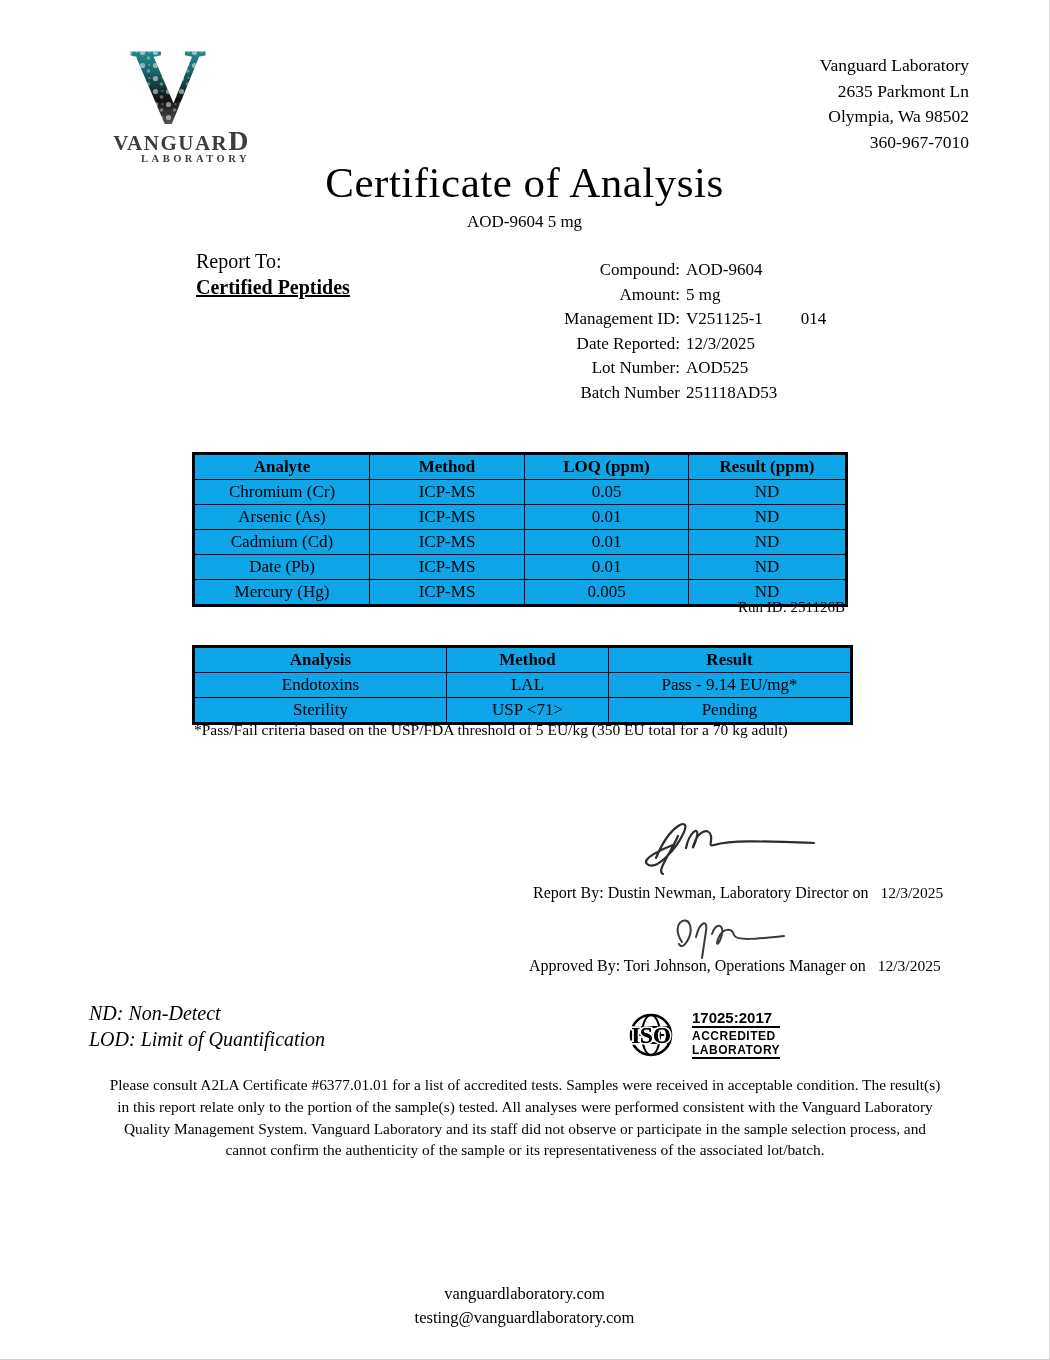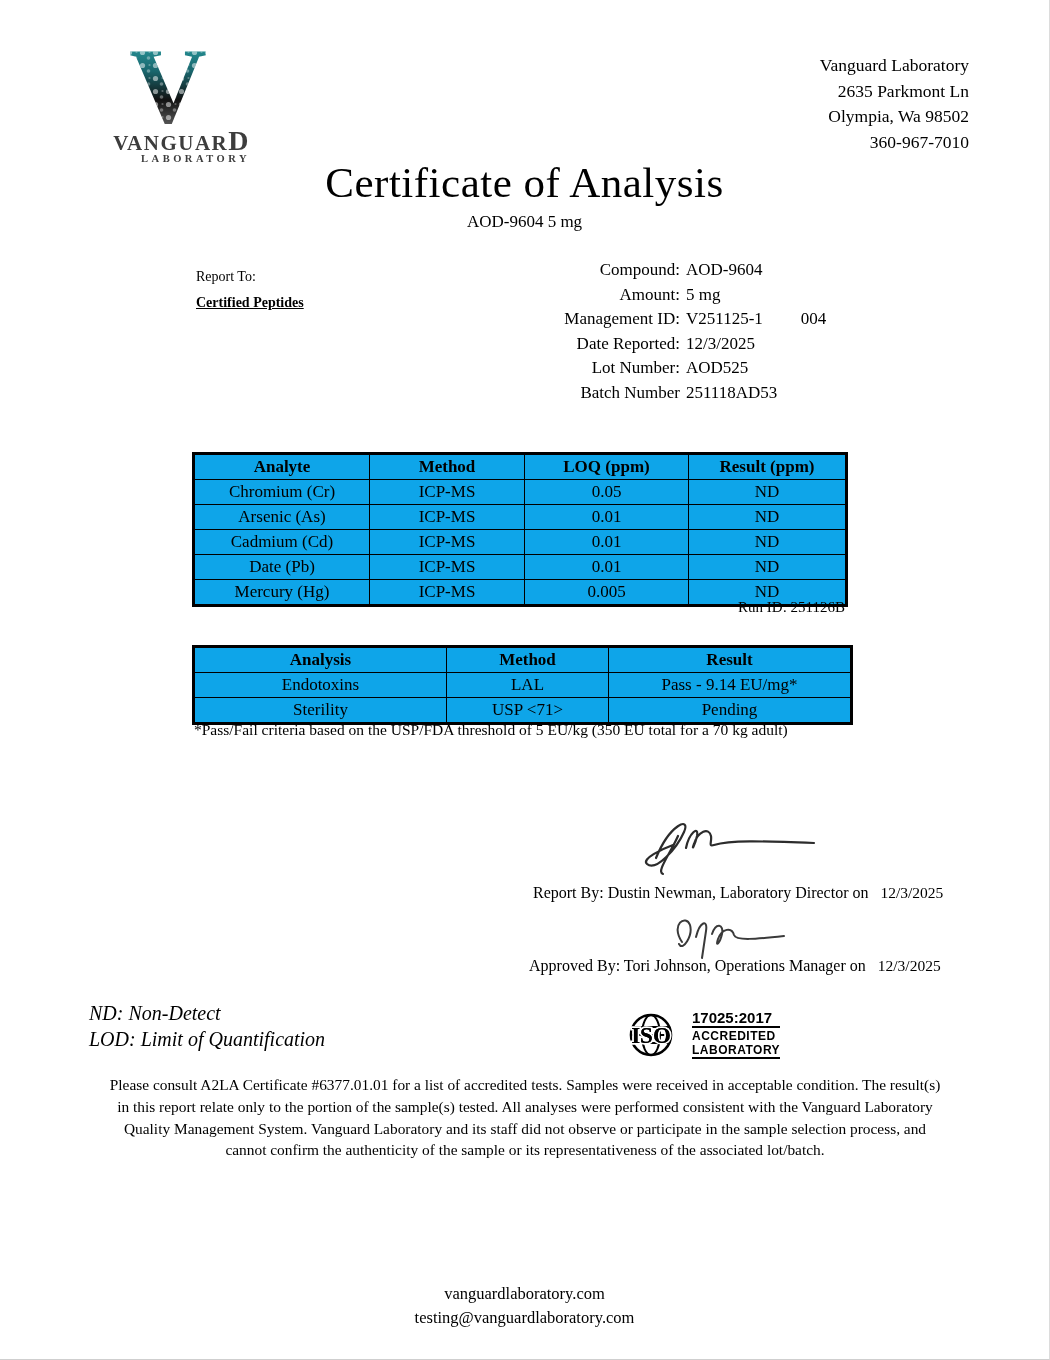--- a/index.html
+++ b/index.html
@@ -21,21 +21,21 @@
   .logo-name { font-weight:700; font-size:21px; letter-spacing:1.5px; line-height:22px; }
   .logo-name .big-d { font-size:28px; }
   .logo-sub { font-weight:700; font-size:10.5px; letter-spacing:3.5px; margin-top:-1px; }
 
   
   .contact { right:80px; top:53px; text-align:right; font-size:17.5px; line-height:25.5px; }
 
   .doc-title { top:158px; left:0; width:100%; text-align:center; font-size:43px; letter-spacing:0.5px; }
   .doc-subtitle { top:212px; left:0; width:100%; text-align:center; font-size:17px; }
 
-  .report-to { left:196px; top:264px; font-size:14px; line-height:26px; }
+  .report-to { left:196px; top:248px; font-size:20px; line-height:26px; }
   .report-to .client { font-weight:700;text-decoration:underline; }
 
   .details { left:478px; top:258px; font-size:17px; }
   .detail-row { height:24.6px; line-height:24.6px; white-space:nowrap; }
   .detail-label { display:inline-block; width:208px; text-align:right; padding-right:6px; box-sizing:border-box; }
   .detail-extra { margin-left:38px; }
 
   table.coa { border-collapse:collapse; border:3px solid #000; background:#0ea5e9; table-layout:fixed; }
   table.coa th, table.coa td {
     border:1.5px solid #000; text-align:center; vertical-align:middle;
@@ -107,21 +107,21 @@
   <div class="abs doc-subtitle">AOD-9604 5 mg</div>
 
   <div class="abs report-to">
     <div>Report To:</div>
     <div class="client">Certified Peptides</div>
   </div>
 
   <div class="abs details">
     <div class="detail-row"><span class="detail-label">Compound:</span><span>AOD-9604</span></div>
     <div class="detail-row"><span class="detail-label">Amount:</span><span>5 mg</span></div>
-    <div class="detail-row"><span class="detail-label">Management ID:</span><span>V251125-1</span><span class="detail-extra">004</span></div>
+    <div class="detail-row"><span class="detail-label">Management ID:</span><span>V251125-1</span><span class="detail-extra">014</span></div>
     <div class="detail-row"><span class="detail-label">Date Reported:</span><span>12/3/2025</span></div>
     <div class="detail-row"><span class="detail-label">Lot Number:</span><span>AOD525</span></div>
     <div class="detail-row"><span class="detail-label">Batch Number</span><span>251118AD53</span></div>
   </div>
 
   <table class="coa abs t-metals">
     <colgroup>
         <col style="width:176px">
         <col style="width:155px">
         <col style="width:164px">

